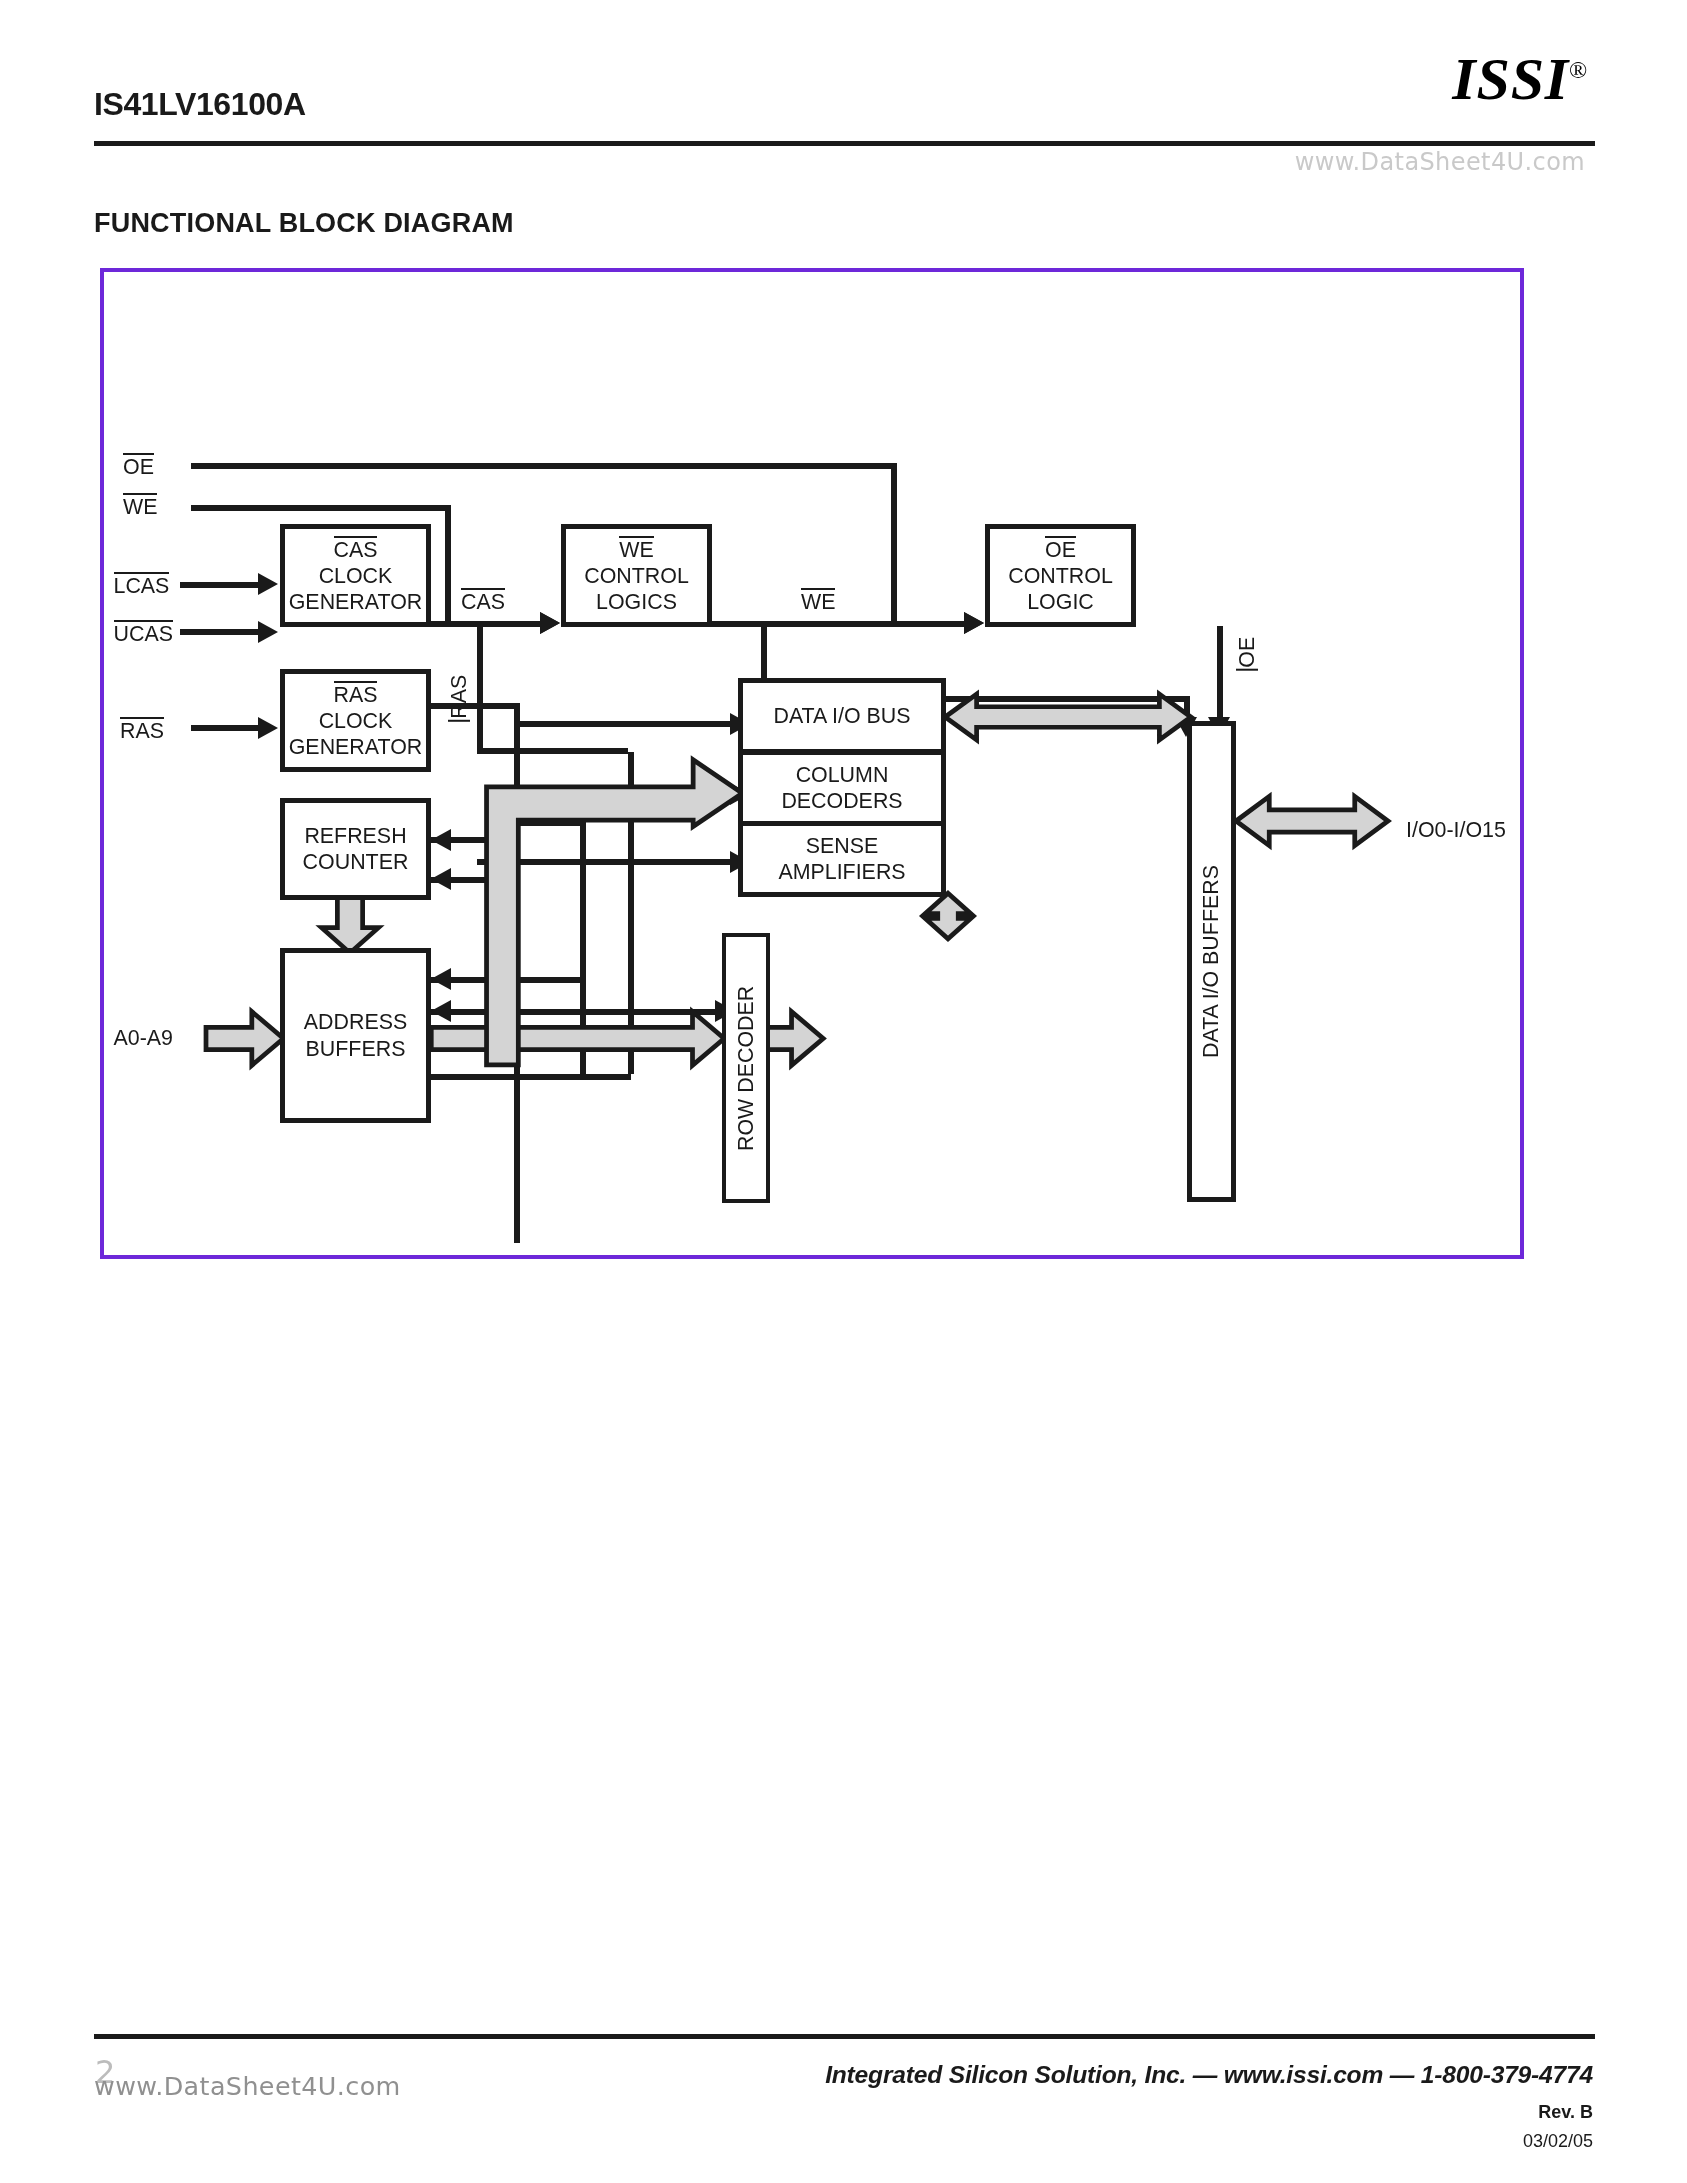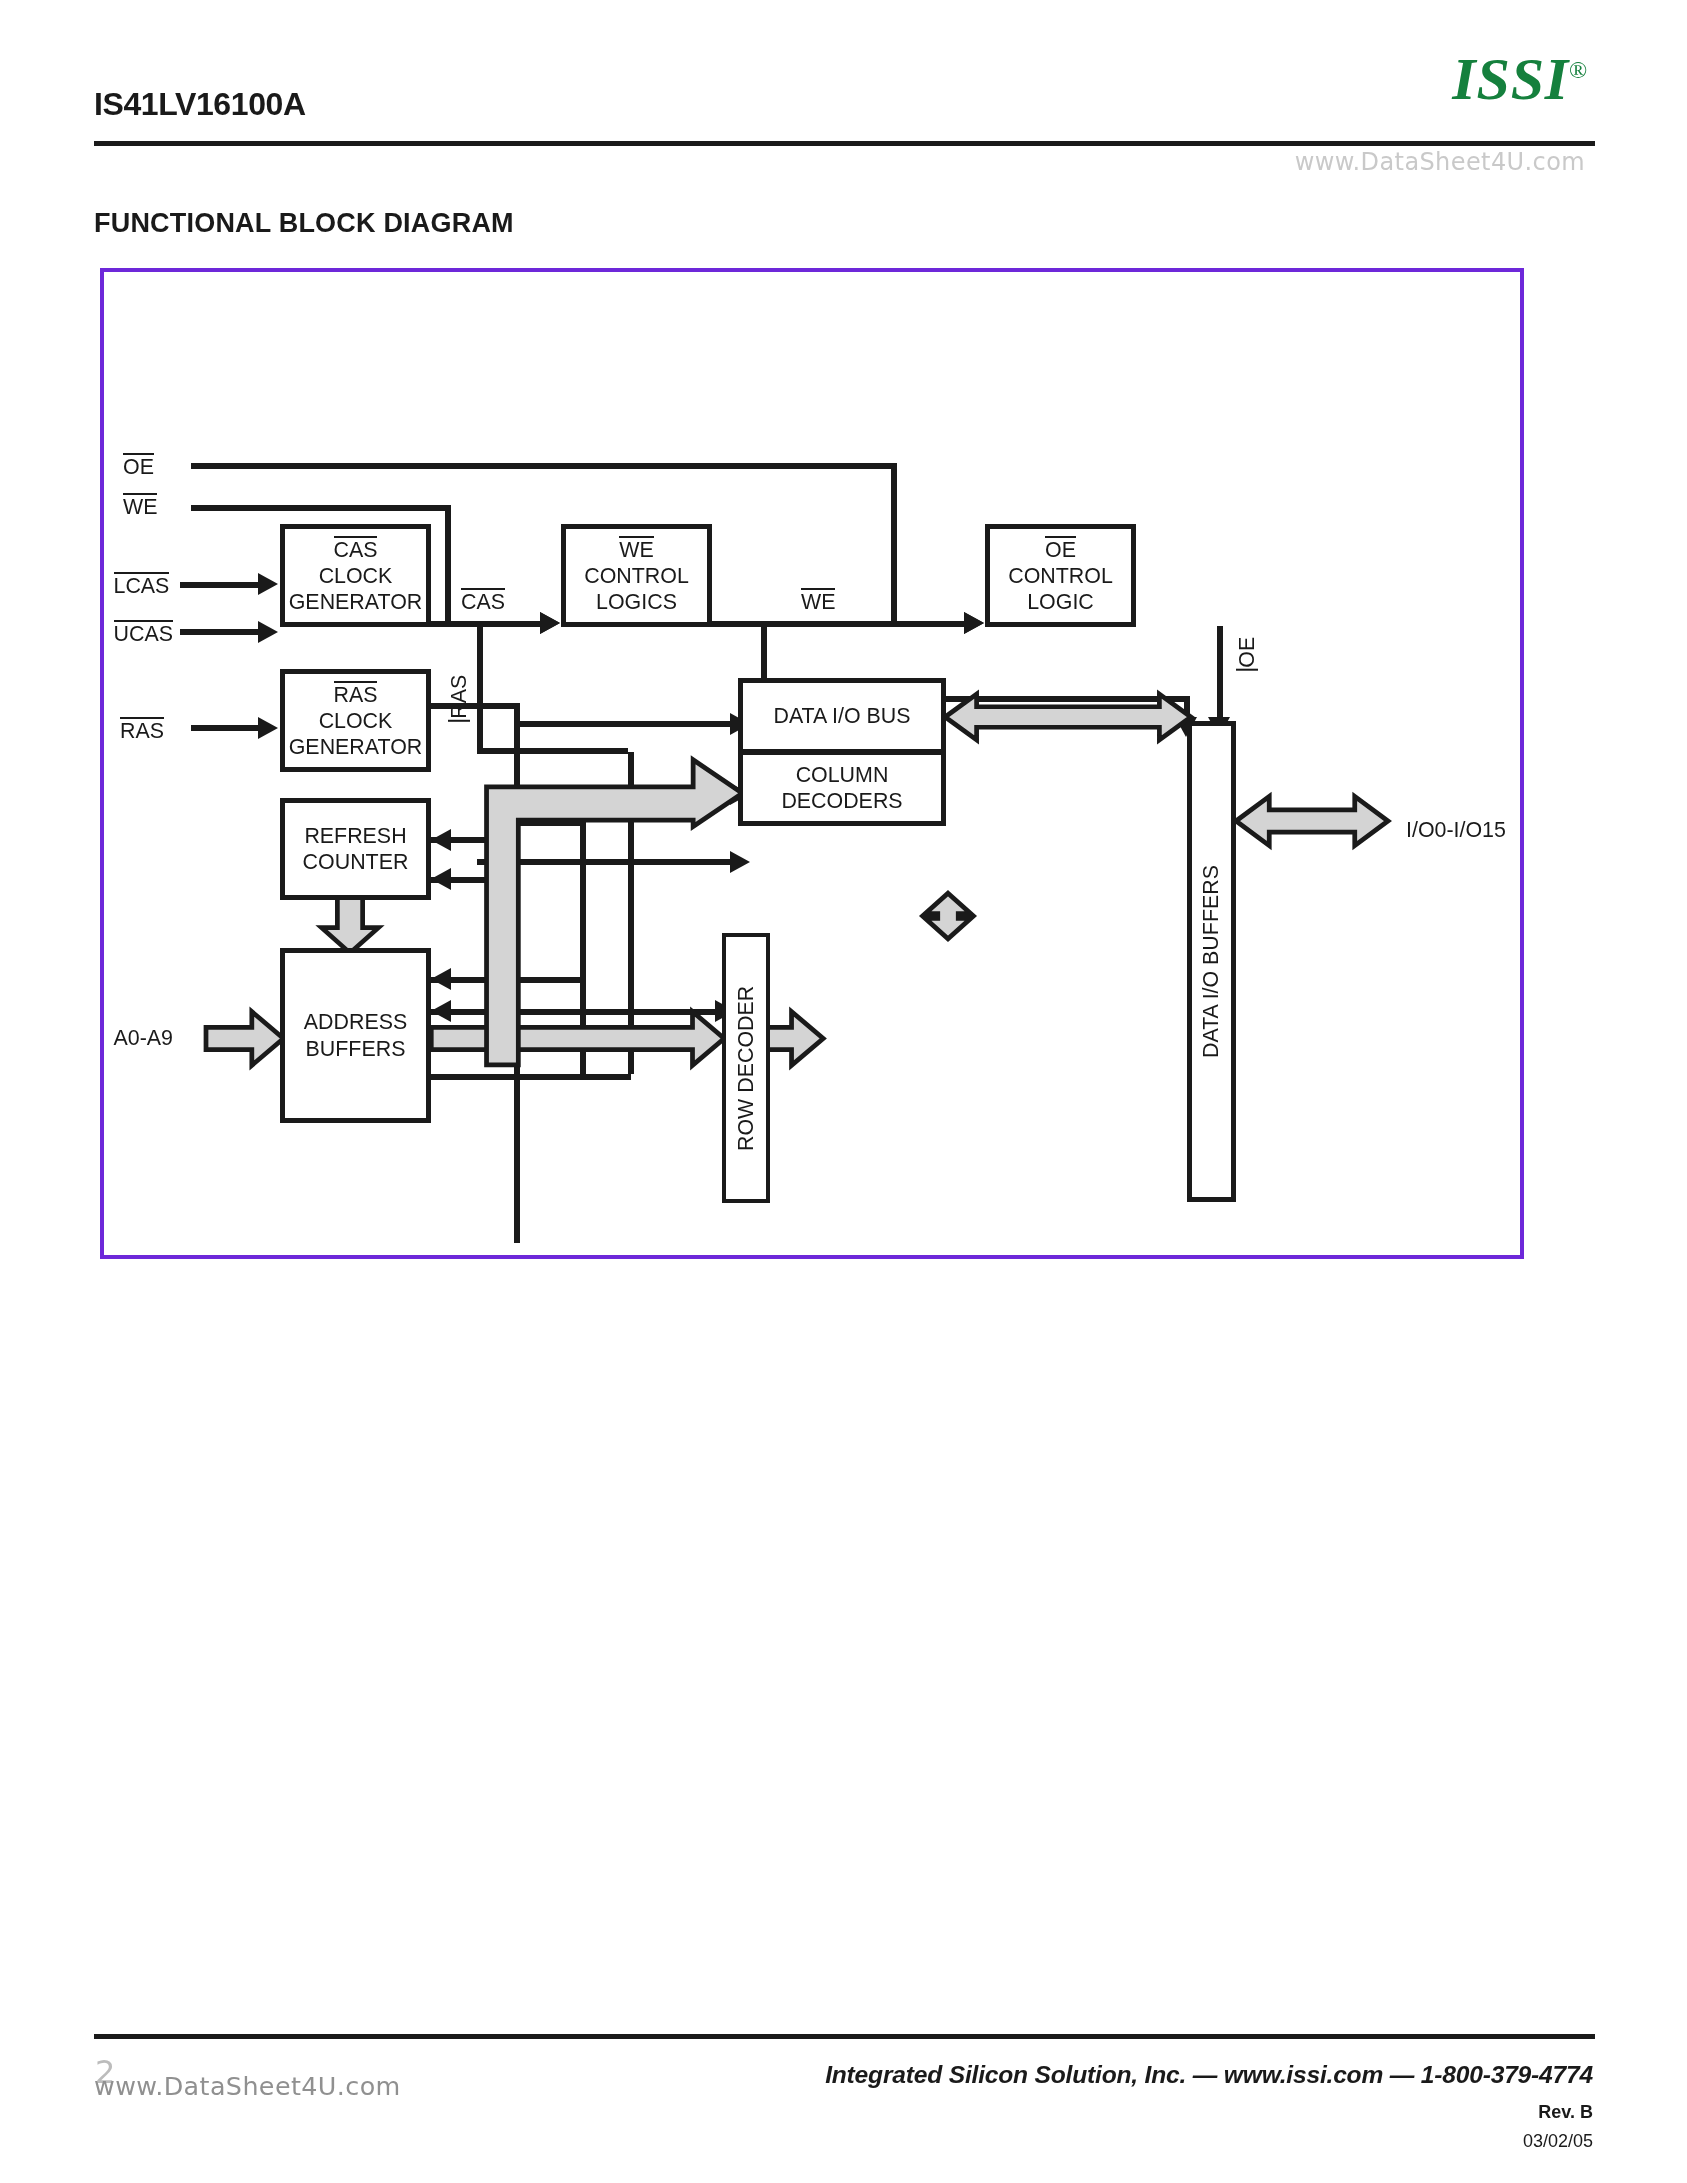--- a/index.html
+++ b/index.html
@@ -28,21 +28,21 @@
     font-weight: bold;
     letter-spacing: -0.4px;
   }
   #issi-logo {
     position: absolute;
     right: 99px; top: 49px;
     font-family: "Liberation Serif", serif;
     font-style: italic;
     font-weight: bold;
     font-size: 60px;
-    color: #15803d;
+    color: #000000;
     letter-spacing: 0.8px;
     line-height: 1;
   }
   #issi-logo .reg {
     font-size: 24px;
     vertical-align: super;
     font-style: normal;
     font-weight: normal;
   }
   #header-rule {
@@ -326,20 +326,23 @@
     <div class="ah r" style="left:611px; top:728px;"></div>
 
     <div class="wh bold" style="left:327px; top:802px; width:149px;"></div>
 
     <div class="blk" style="left:634px; top:406px; width:208px; height:76px;">
       <span>DATA I/O BUS</span>
     </div>
     <div class="blk" style="left:634px; top:478px; width:208px; height:76px;">
       <span>COLUMN DECODERS</span>
     </div>
+    <div class="blk" style="left:634px; top:549px; width:208px; height:76px;">
+      <span>SENSE AMPLIFIERS</span>
+    </div>
 
     <div class="blk thin vtext" style="left:618px; top:661px; width:48px; height:270px;">
       <span>ROW DECODER</span>
     </div>
 
 
     <div class="blk vtext" style="left:1083px; top:449px; width:49px; height:481px;">
       <span>DATA I/O BUFFERS</span>
     </div>
 

